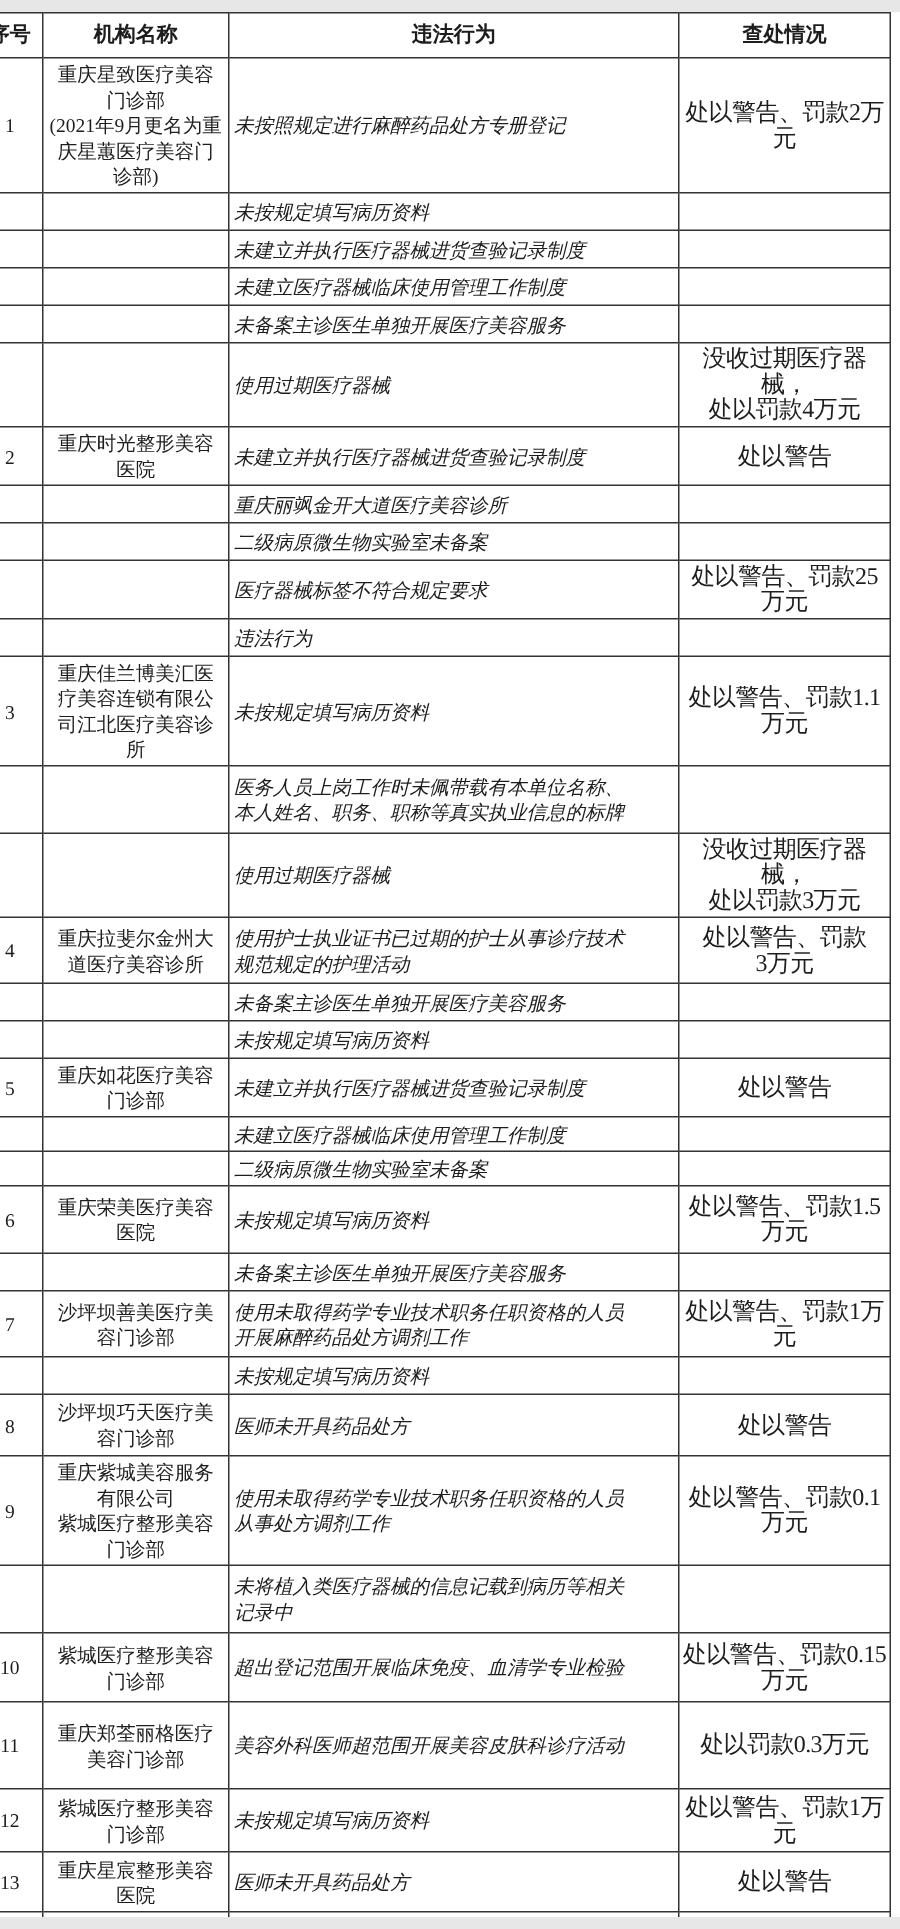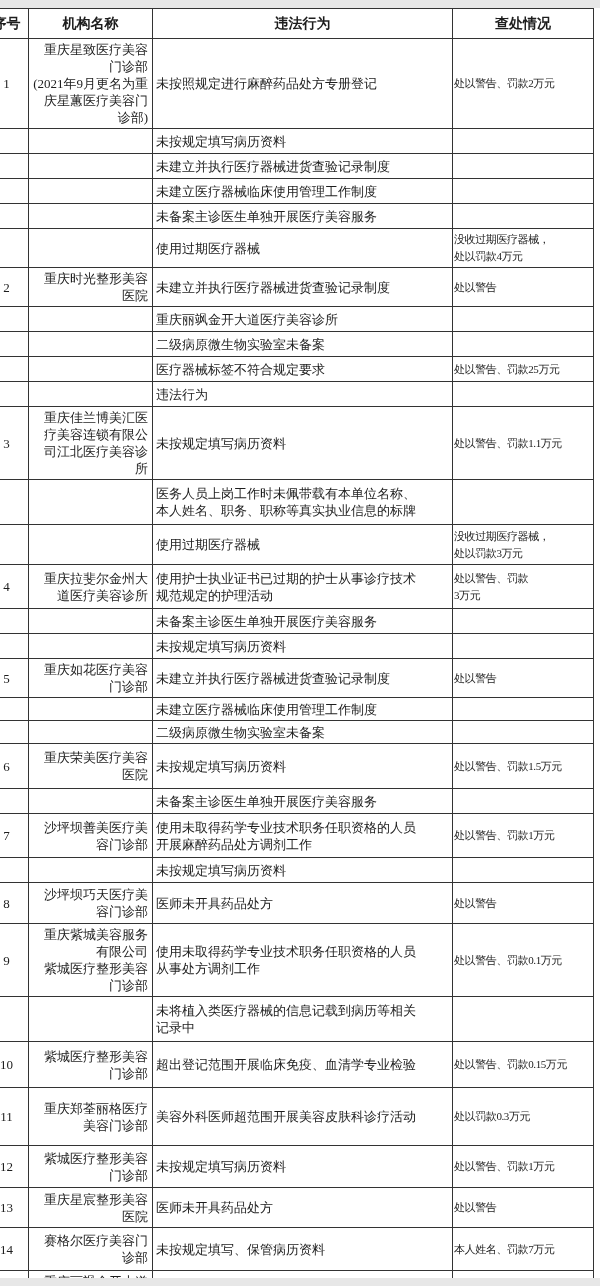--- a/index.html
+++ b/index.html
@@ -40,25 +40,25 @@
     line-height:17px;
   }
   th{
     font-weight:bold;
     font-size:14px;
     text-align:center;
     padding:3px 2px;
     height:23px;
   }
   td.no{text-align:center;padding:2px 1px;}
-  td.org{text-align:right;white-space:pre-line;padding:2px 4px;}
-  td.vio{text-align:left;white-space:pre-line;padding:2px 2px 2px 3px;}
+  td.org{text-align:center;white-space:pre-line;padding:2px 4px;}
+  td.vio{text-align:left;white-space:pre-line;padding:2px 2px 2px 3px;font-style:italic;}
   td.pen{
-    text-align:left;white-space:pre-line;
-    font-size:11px;letter-spacing:-0.4px;
+    text-align:center;white-space:pre-line;
+    font-size:16px;letter-spacing:-0.4px;
     padding:2px 1px;
   }
 </style>
 </head>
 <body>
 
 <div class="page">
   <div class="table-clip">
     <table>
       <colgroup>

